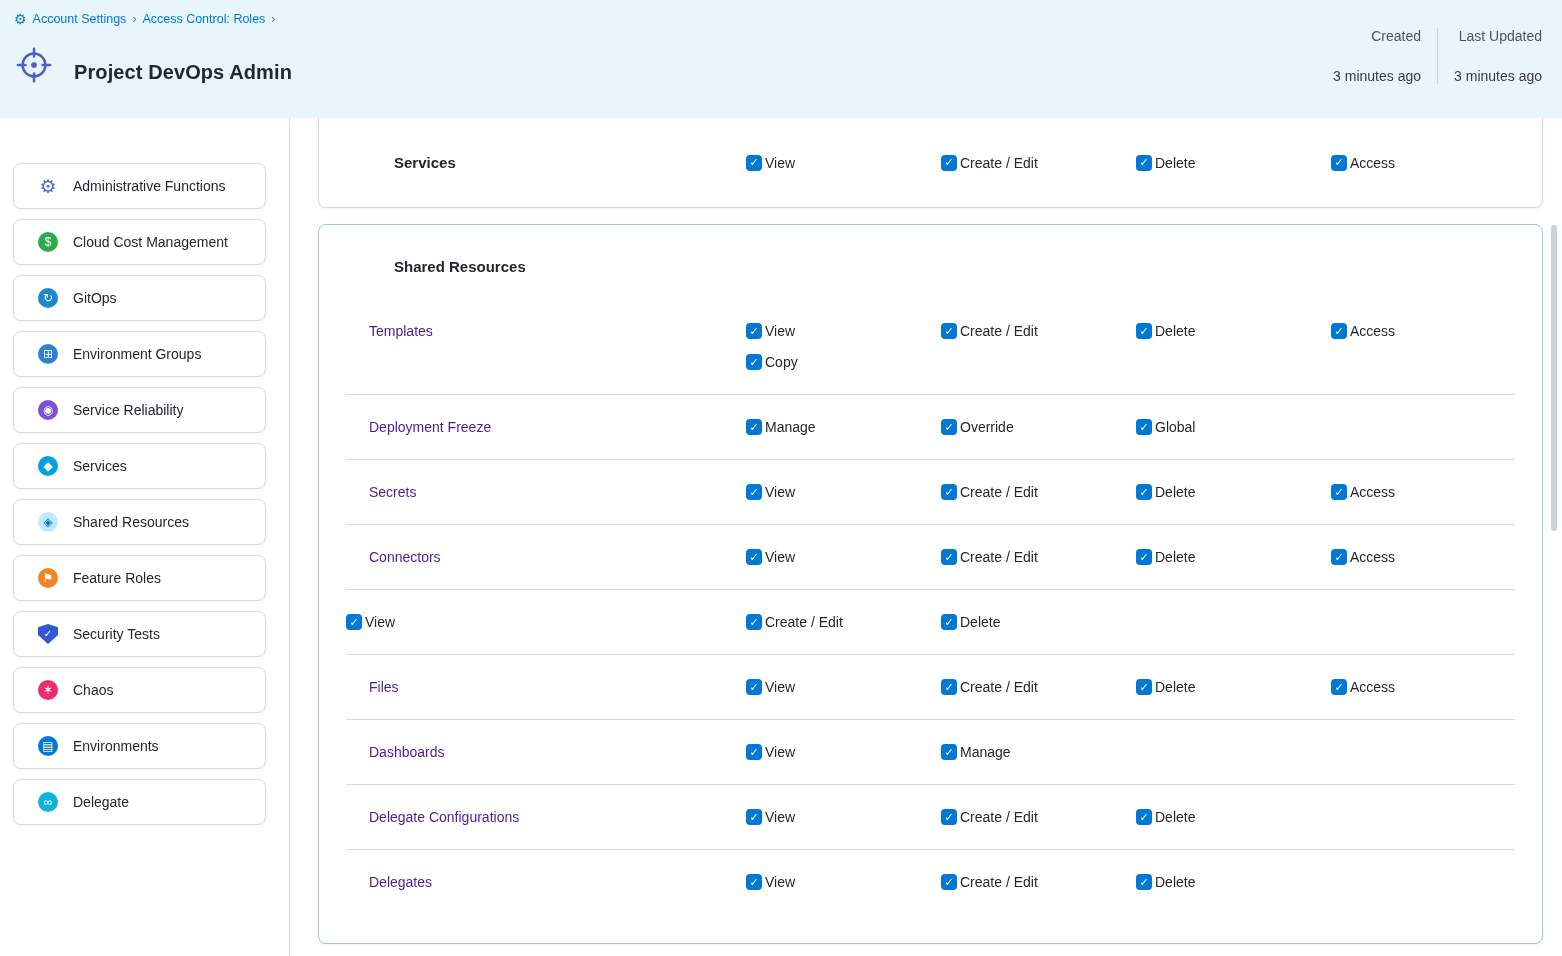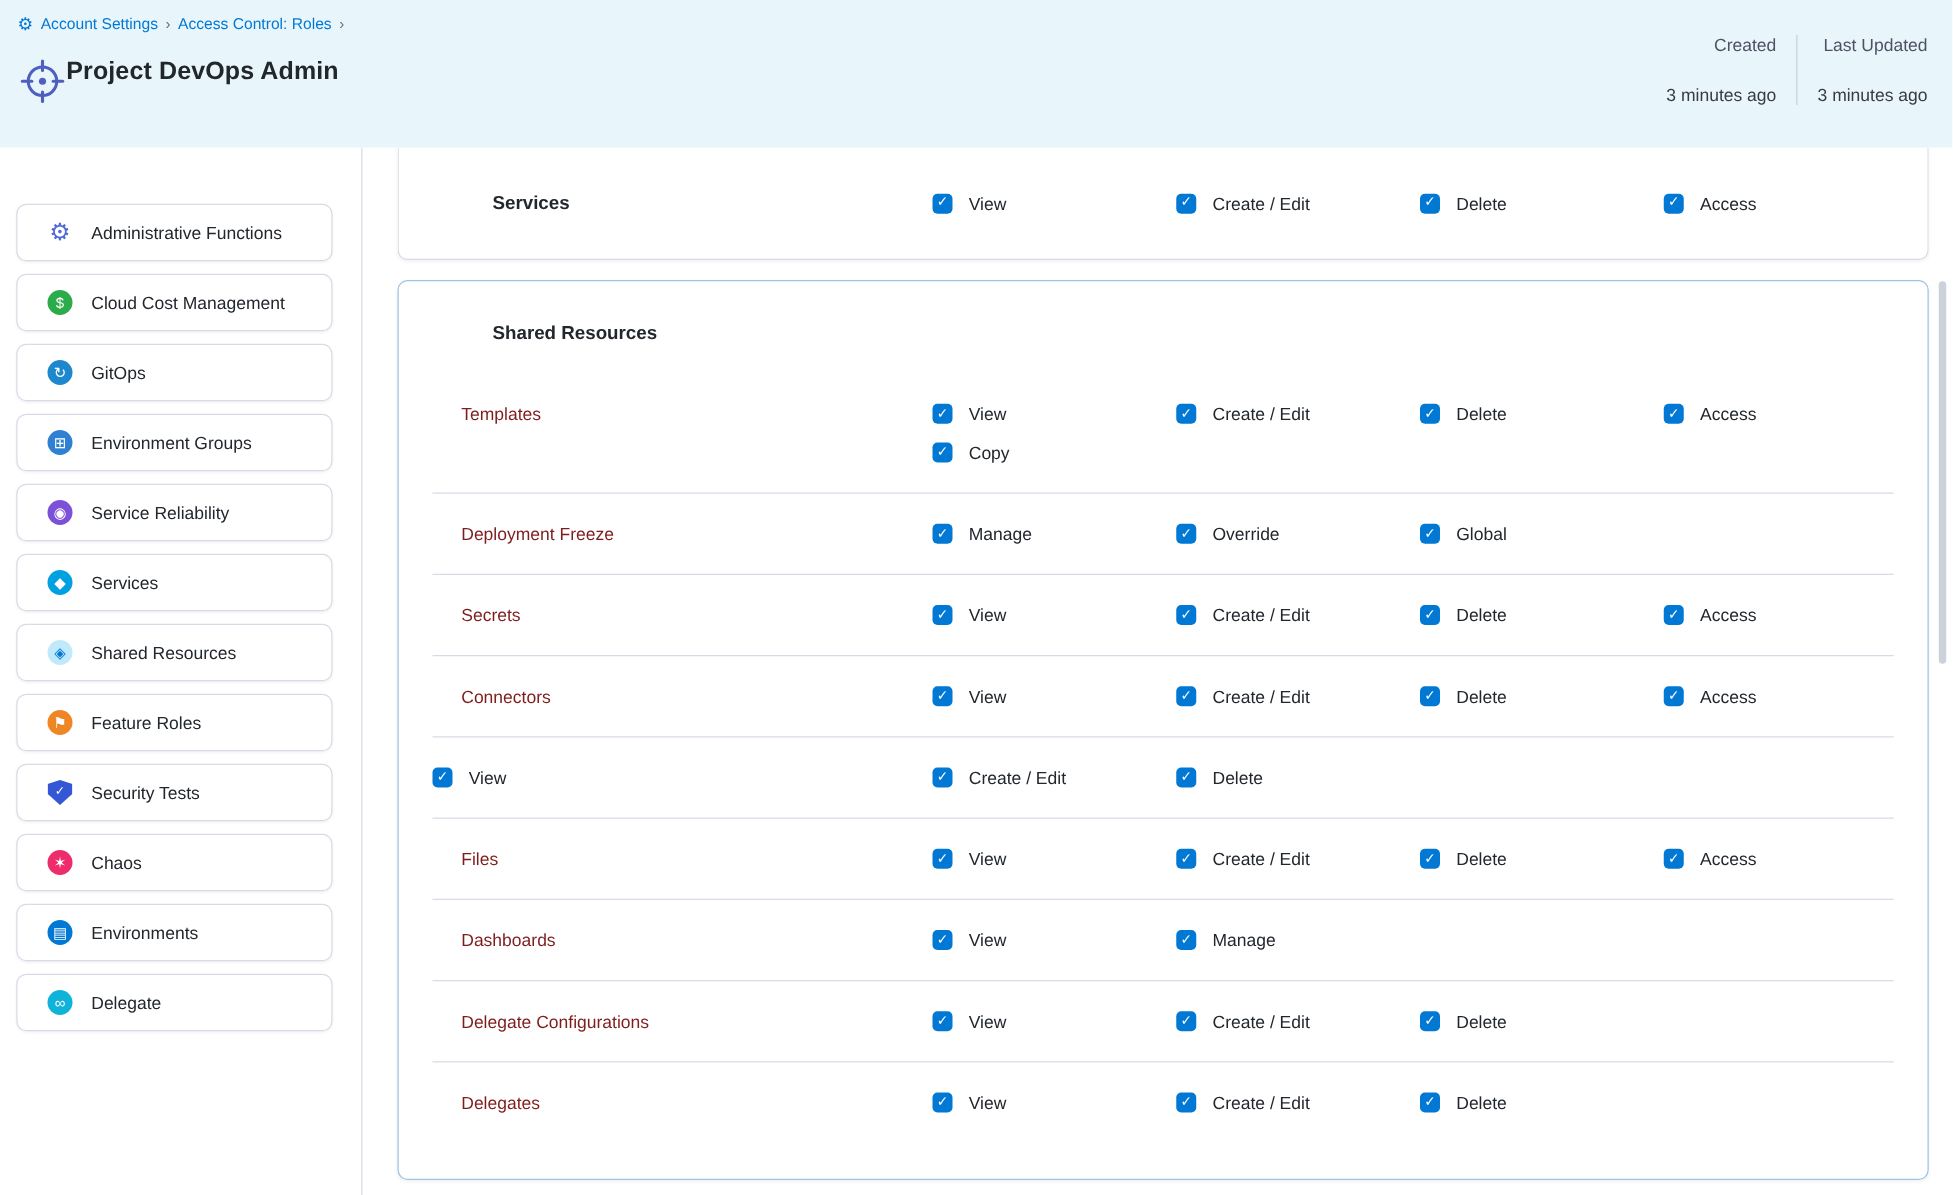--- a/index.html
+++ b/index.html
@@ -6,21 +6,21 @@
   html,body { width:1562px; height:956px; }
   body { font-family:"Liberation Sans","DejaVu Sans",sans-serif; background:#fff; color:#22272d; overflow:hidden; }
   .app { position:relative; width:1562px; height:956px; background:#fff; }
 
   
   .topbar { height:118px; background:#e8f6fc; position:relative; }
   .crumbs { position:absolute; top:12px; left:14px; display:flex; align-items:center; gap:6px; font-size:12.5px; font-weight:500; }
   .crumb-gear { color:#0278d5; font-size:14px; line-height:1; }
   .crumb { color:#0278d5; text-decoration:none; cursor:pointer; }
   .crumb-sep { color:#6b6d85; font-size:12px; }
-  .title-row { position:absolute; top:46px; left:15px; display:flex; align-items:flex-start; }
+  .title-row { position:absolute; top:46px; left:15px; display:flex; align-items:flex-end; gap:21px; }
   .role-icon { width:38px; height:38px; display:flex; align-items:center; justify-content:center; }
   .page-title { font-size:20px; font-weight:600; color:#22272d; letter-spacing:.1px; }
   .meta { position:absolute; top:28px; right:18px; display:flex; align-items:stretch; }
   .meta-col { text-align:right; padding:0 2px; }
   .meta-col .meta-label { font-size:14px; color:#4f5162; margin-bottom:24px; }
   .meta-col .meta-value { font-size:14px; color:#383946; }
   .meta-div { width:1px; background:#c9cfda; margin:0 14px; }
 
   
   .content { display:flex; height:838px; }
@@ -42,29 +42,29 @@
 
   .circle-icon { width:26px; height:26px; border-radius:50%; display:flex; align-items:center; justify-content:center;
                  font-size:13px; line-height:1; color:#fff; flex:0 0 26px; }
   .card-title { font-size:15px; font-weight:600; color:#22272d; }
 
   .card-head { margin:0 27px; padding:28px 0 20px 4px; display:flex; align-items:center; gap:18px; }
 
   .rows { margin:0 27px; padding-bottom:28px; }
   .perm-row { display:grid; grid-template-columns:400px 195px 195px 195px minmax(0,1fr); min-height:65px; border-bottom:1px solid #d9dae5; }
   .rows .perm-row:last-child { border-bottom:none; }
-  .row-label { font-size:14px; color:#7f1d1d; padding:24px 0 24px 23px; }
+  .row-label { font-size:14px; color:#4c1d95; padding:24px 0 24px 23px; }
   .perm-cell { display:flex; flex-direction:column; gap:15px; padding:24px 0; }
 
   .services-inner { flex:1; margin:0 27px; display:grid; grid-template-columns:400px 195px 195px 195px minmax(0,1fr); align-items:center; }
   .services-inner .perm-cell { padding:0; }
   .row-head { display:flex; align-items:center; gap:18px; padding-left:4px; }
 
   
-  .cb { display:flex; align-items:center; gap:13px; cursor:pointer; }
+  .cb { display:flex; align-items:center; gap:3px; cursor:pointer; }
   .cb-box { width:16px; height:16px; background:#0278d5; border-radius:4px; display:flex; align-items:center; justify-content:center; flex:0 0 16px; }
   .cb-box::before { content:"✓"; color:#fff; font-size:11px; font-weight:700; line-height:1; }
   .cb-text { font-size:14px; color:#22272d; }
 
   .scrollbar-thumb { position:absolute; right:5px; top:225px; width:6px; height:306px; background:#ccd1da; border-radius:3px; }
 </style>
 </head>
 <body>
 
 <div class="app">

